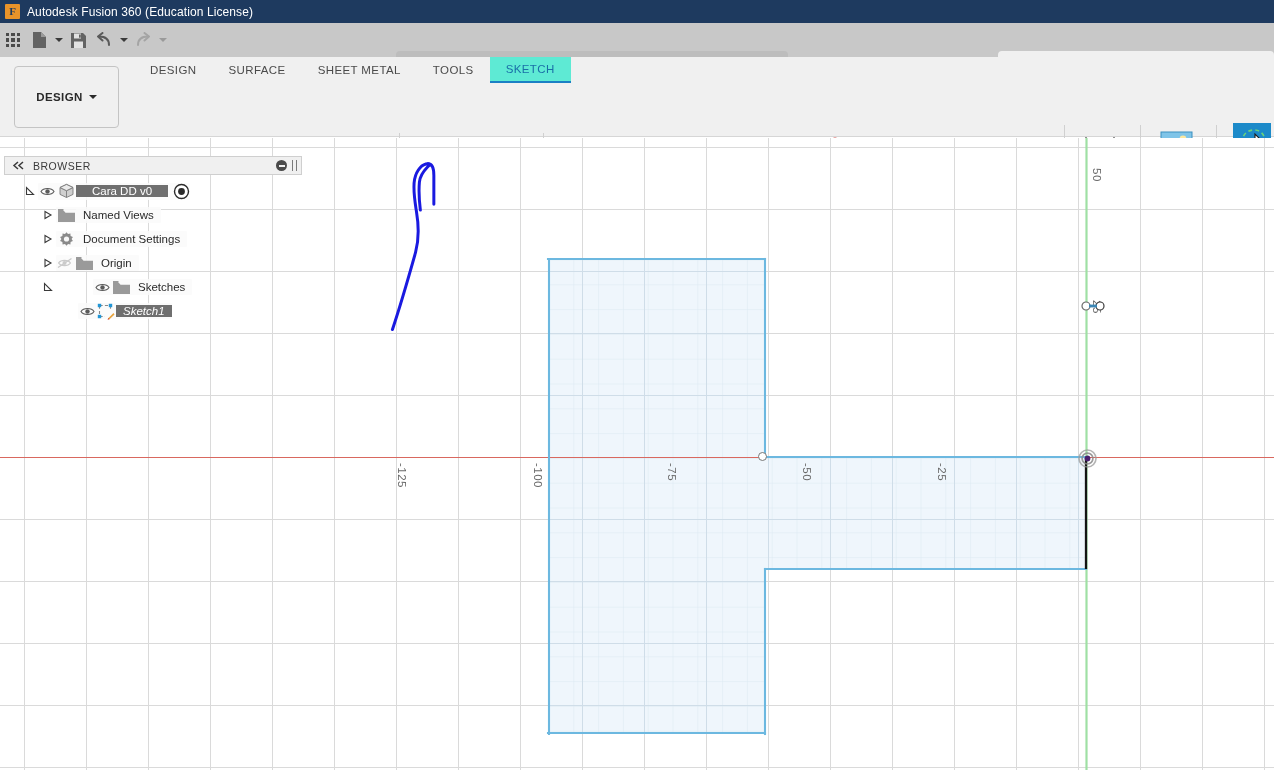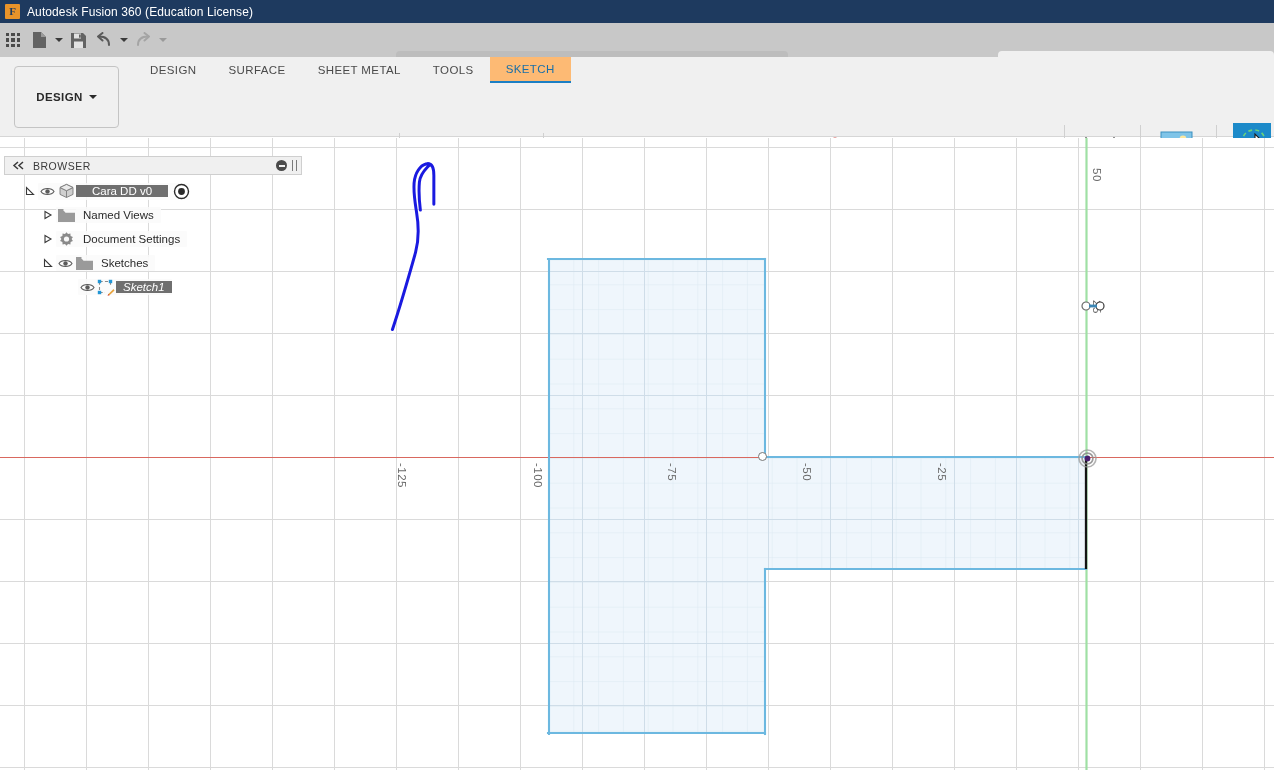--- a/index.html
+++ b/index.html
@@ -114,21 +114,21 @@
     position: absolute; left: 134px; top: 0px; height: 26px;
     display: flex; align-items: flex-start;
   }
   .wstab {
     height: 26px; padding: 0 16px;
     display: flex; align-items: center; justify-content: center;
     font-size: 11.5px; color: #4a4a4a; letter-spacing: 0.4px;
     cursor: pointer;
   }
   .wstab.active {
-    background: #fdba74; color: #1a6fa8; font-weight: normal;
+    background: #5eead4; color: #1a6fa8; font-weight: normal;
     border-bottom: 2px solid #1b7fc4;
   }
 
   .tool-row {
     position: absolute; left: 134px; top: 74px; height: 58px;
     display: flex; align-items: flex-start;
   }
   .tool-btn {
     width: 43px; height: 48px;
     display: flex; align-items: center; justify-content: center;
@@ -781,22 +781,45 @@
                        L14.9 10.1 L12.6 11 L12.4 13.5 L10 12.9 L8.5 14.8
                        L7 12.9 L4.6 13.5 L4.4 11 L2.1 10.1 L3.4 8
                        L2.1 5.9 L4.4 5 L4.6 2.5 L7 3.1 Z" fill="#8a8a8a"></path>
               <circle cx="8.5" cy="8" r="2.6" fill="#f7f7f7"></circle>
             </svg>
           </div>
           <div class="tlbl">Document Settings</div>
         </div>
       </div>
 
-
       <div class="trow" style="padding-left:36px;">
+        <div class="twist">
+          <svg width="10" height="10" viewBox="0 0 10 10">
+            <path d="M2 1.5 L8 5 L2 8.5 Z" fill="#ffffff" stroke="#3a3a3a" stroke-width="1.1"></path>
+          </svg>
+        </div>
+        <div class="trow-bg" style="display:flex;align-items:center;">
+          <div class="teye">
+            <svg width="16" height="12" viewBox="0 0 16 12">
+              <path d="M1.5 6 C4 2.5 11 2.5 13.5 6 C11 9.5 4 9.5 1.5 6 Z" fill="none" stroke="#cacaca" stroke-width="1.1"></path>
+              <circle cx="7.5" cy="6" r="2" fill="#cacaca"></circle>
+              <path d="M1 10.5 L14.5 1.5" stroke="#cacaca" stroke-width="1.3"></path>
+            </svg>
+          </div>
+          <div class="tico">
+            <svg width="19" height="15" viewBox="0 0 19 15">
+              <path d="M1 3 H7 L8.5 4.8 H18 V14 H1 Z" fill="#9a9a9a"></path>
+              <path d="M1 1 H6.5 V3 H1 Z" fill="#9a9a9a"></path>
+            </svg>
+          </div>
+          <div class="tlbl">Origin</div>
+        </div>
+      </div>
+
+      <div class="trow" style="padding-left:36px;gap:37px;">
         <div class="twist">
           <svg width="10" height="10" viewBox="0 0 10 10">
             <path d="M1.5 8.5 L8.5 8.5 L1.5 1.5 Z" fill="#ffffff" stroke="#3a3a3a" stroke-width="1.1"></path>
           </svg>
         </div>
         <div class="trow-bg" style="display:flex;align-items:center;">
           <div class="teye">
             <svg width="15" height="11" viewBox="0 0 15 11">
               <path d="M1 5.5 C3.5 1.5 11.5 1.5 14 5.5 C11.5 9.5 3.5 9.5 1 5.5 Z" fill="none" stroke="#5a5a5a" stroke-width="1.1"></path>
               <circle cx="7.5" cy="5.5" r="2.2" fill="#5a5a5a"></circle>

